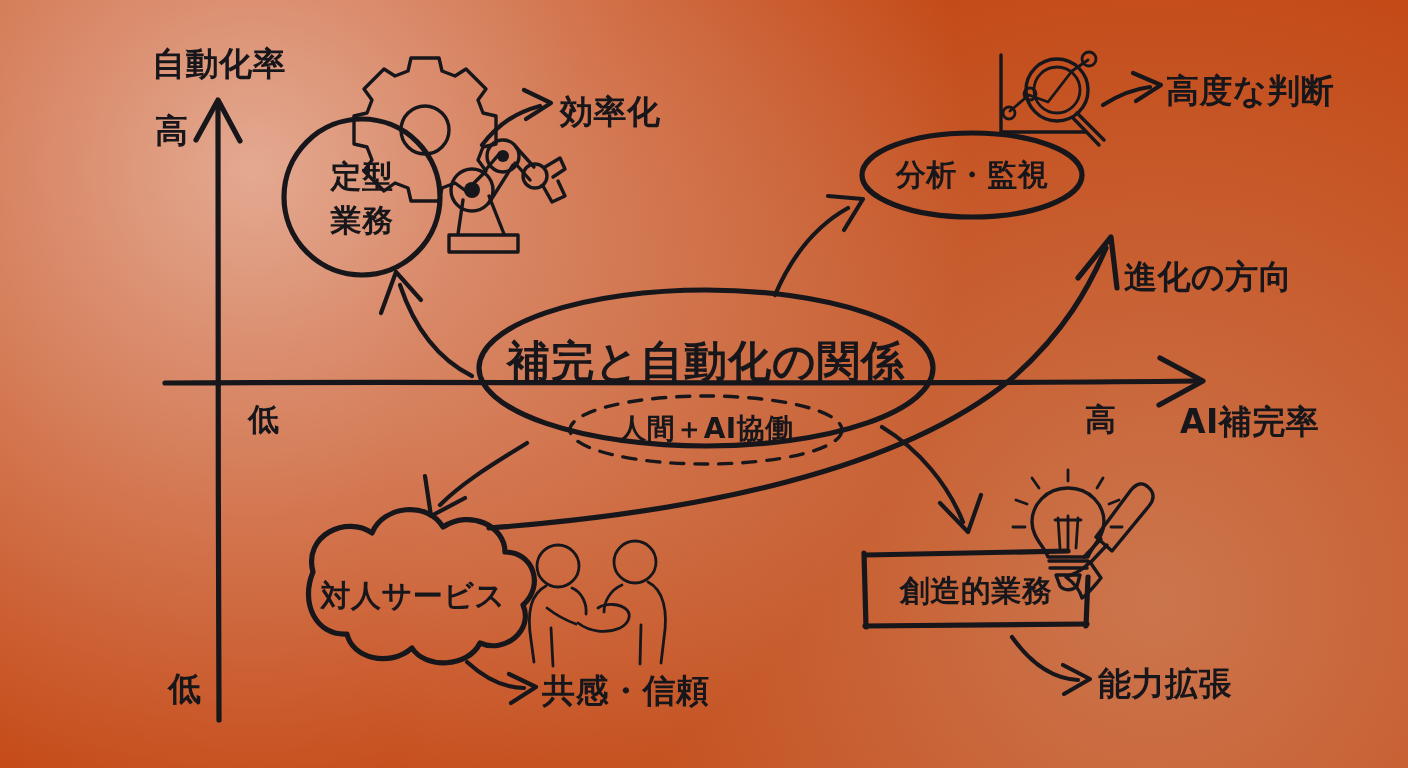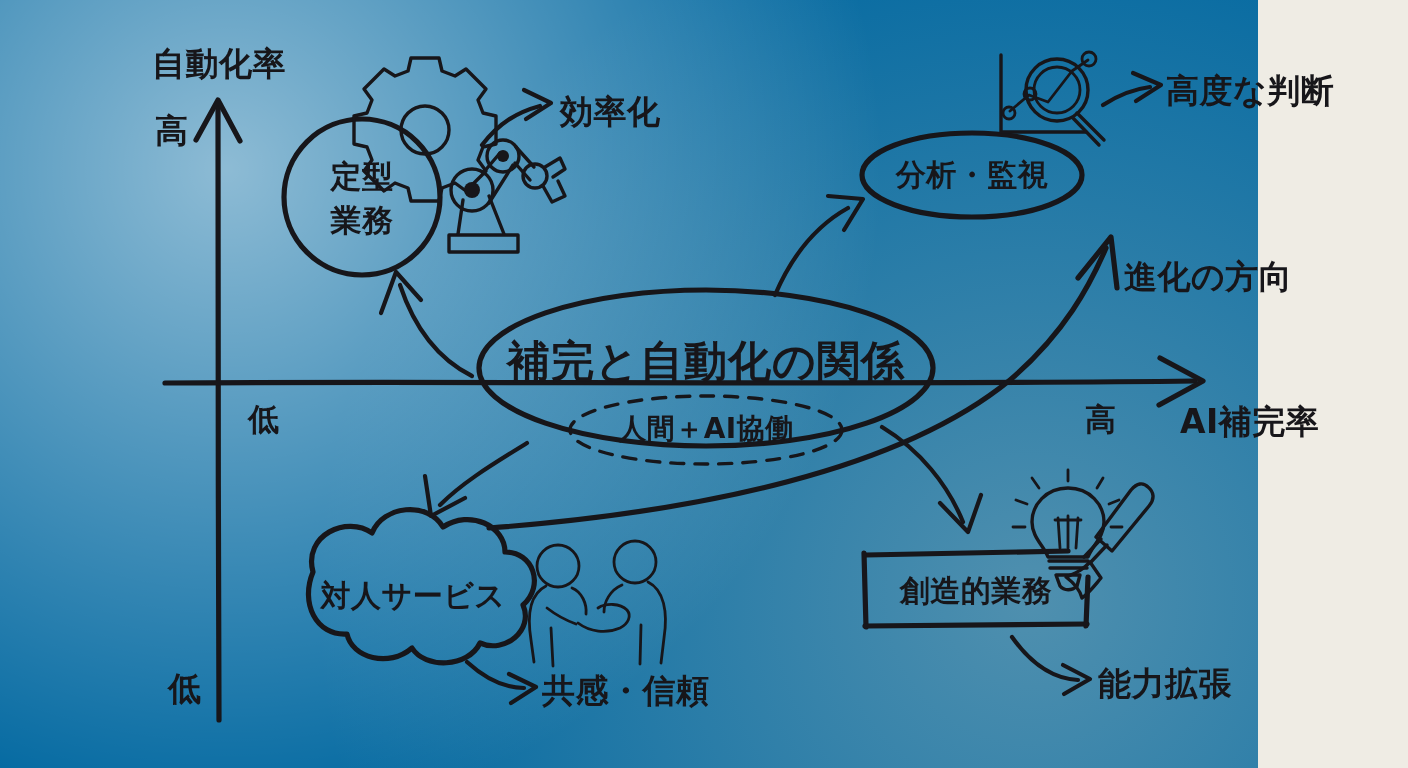--- a/index.html
+++ b/index.html
@@ -9,23 +9,23 @@
     background: #efece4;
   }
   body {
     width: 1408px;
     height: 768px;
     overflow: hidden;
     font-family: "DejaVu Sans", "Liberation Sans", sans-serif;
   }
   #canvas-wrap {
     position: relative;
-    width: 1258px;
+    width: 1408px;
     height: 768px;
-    background: #0369a1;
+    background: #c2410c;
   }
   #paper-grain {
     position: absolute;
     inset: 0;
     pointer-events: none;
     background:
       radial-gradient(circle at 18% 22%, rgba(255,255,255,0.55), rgba(255,255,255,0) 55%),
       radial-gradient(circle at 82% 78%, rgba(222,216,200,0.35), rgba(255,255,255,0) 60%);
     mix-blend-mode: normal;
   }

